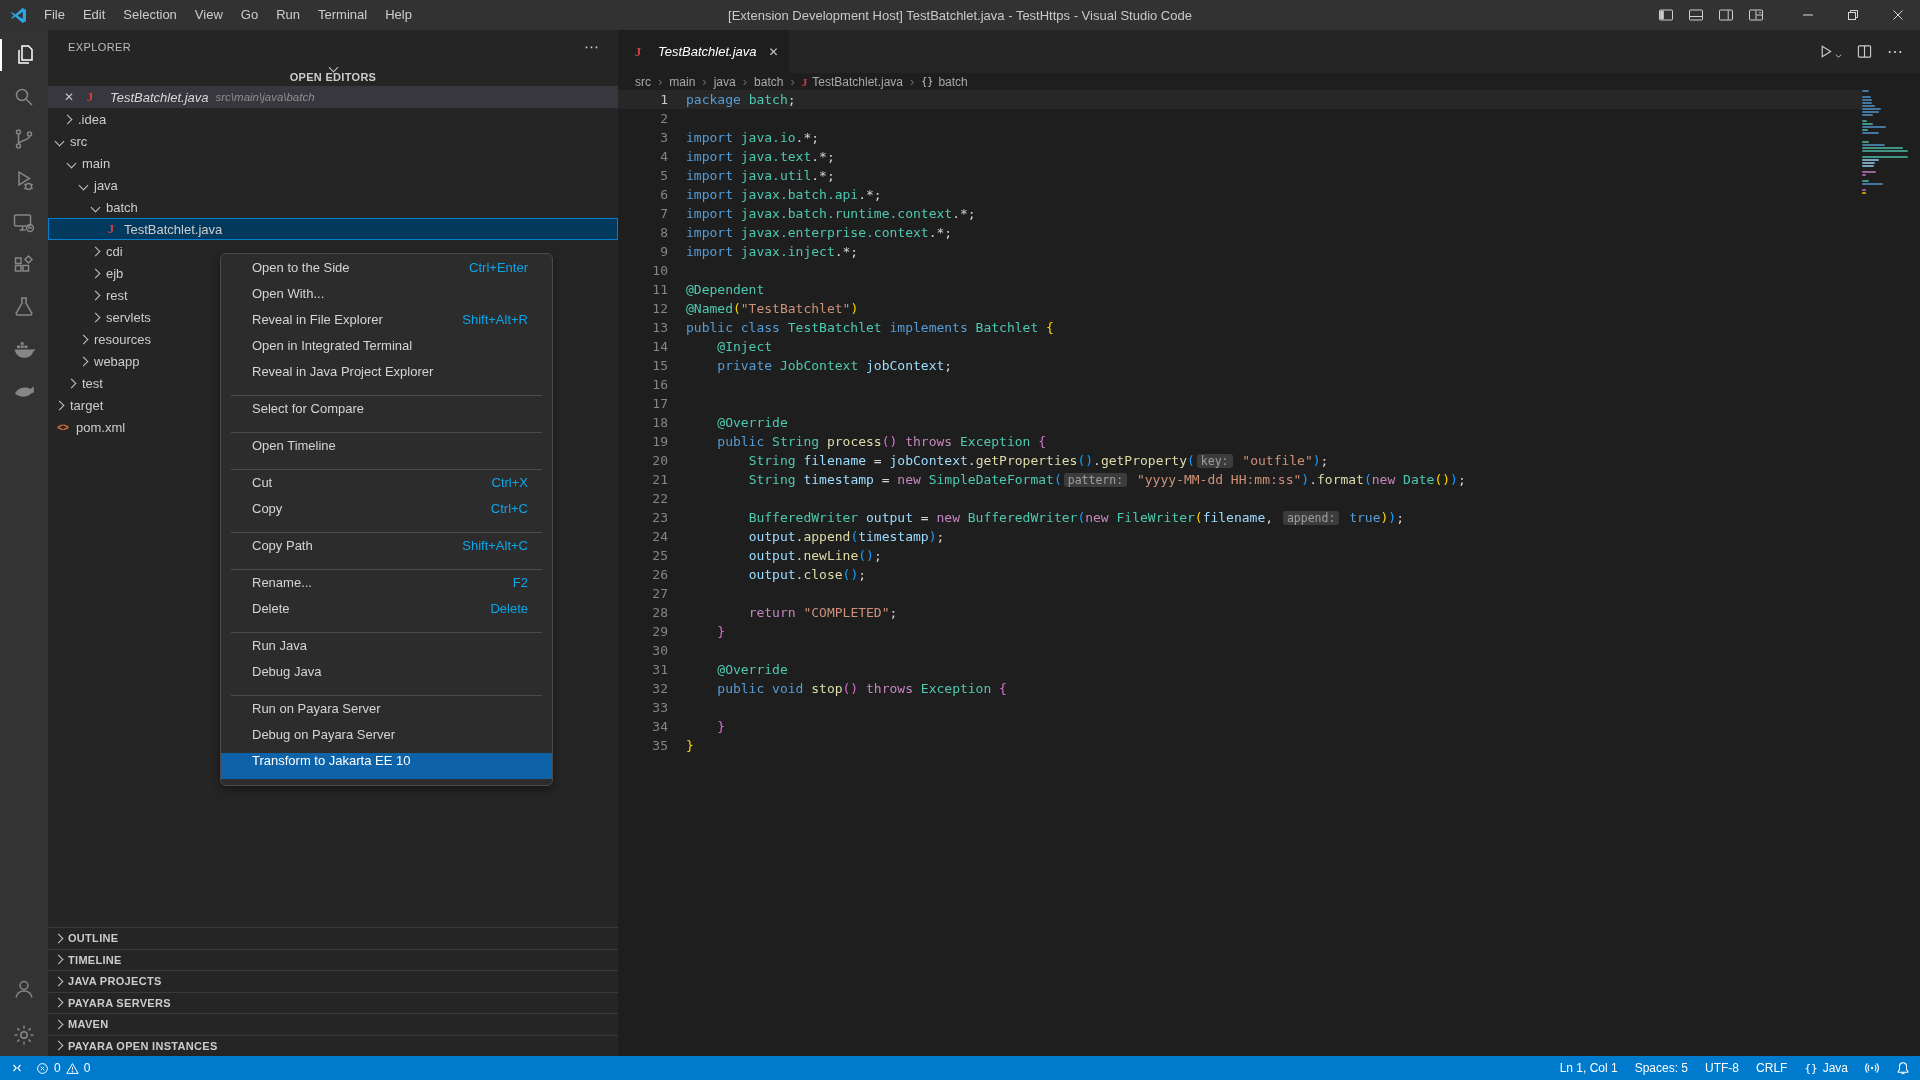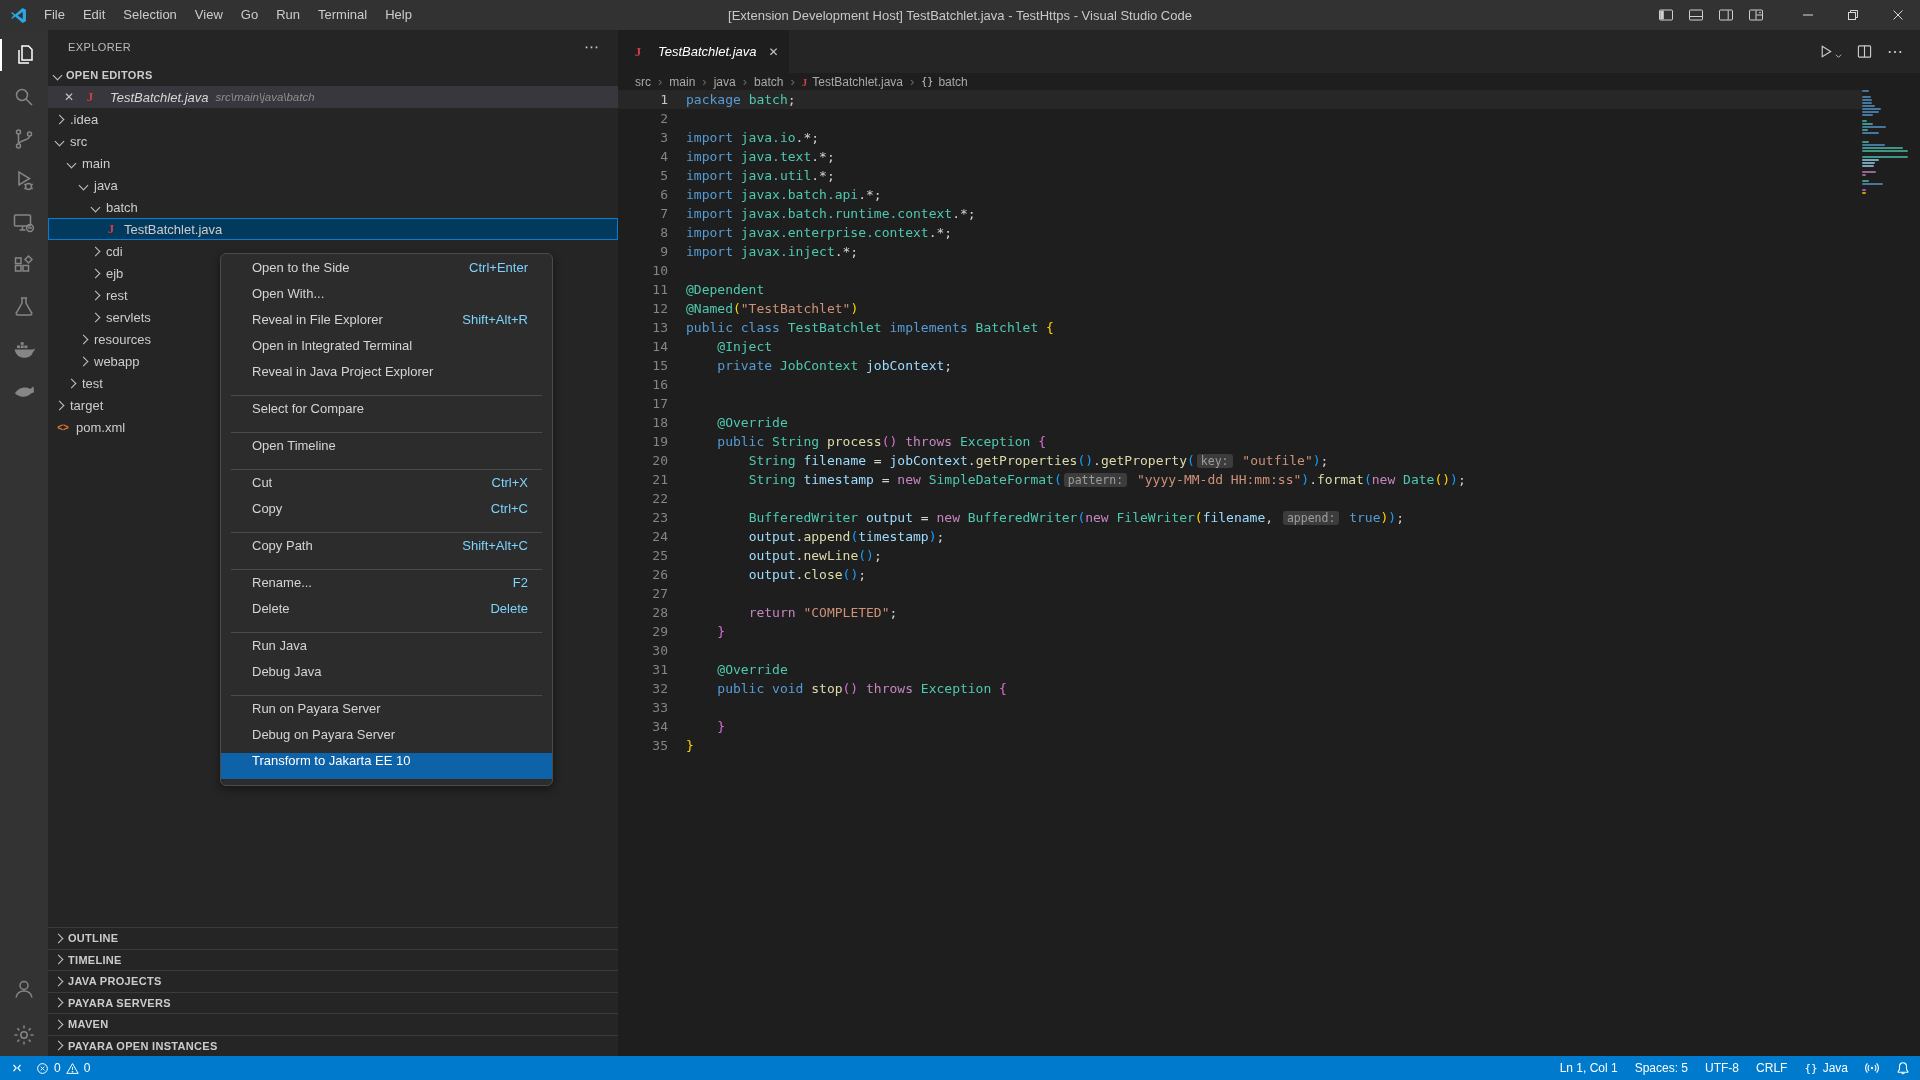--- a/index.html
+++ b/index.html
@@ -24,21 +24,21 @@
   #activitybar{position:absolute;top:0;left:0;bottom:0;width:48px;background:var(--c-activitybar_bg);display:flex;flex-direction:column;padding-top:4px;box-sizing:border-box;}
   .ab-item{position:relative;height:42px;display:flex;align-items:center;justify-content:center;color:#868686;}
   .ab-item.active{color:#ffffff;}
   .ab-item.active::before{content:"";position:absolute;left:0;top:5px;bottom:5px;width:2px;background:#fff;}
   .ab-bottom{margin-top:auto;margin-bottom:4px;}
 
   
   #sidebar{position:absolute;top:0;left:48px;bottom:0;width:570px;background:var(--c-sidebar_bg);box-sizing:border-box;}
   .sb-title{height:34px;display:flex;align-items:center;padding-left:20px;font-size:11px;color:#bbbbbb;letter-spacing:.4px;}
   .sb-more{margin-left:auto;margin-right:18px;font-size:15px;color:#cccccc;letter-spacing:1px;}
-  .sec-row{height:22px;display:flex;align-items:center;font-size:11px;font-weight:bold;color:#cccccc;letter-spacing:.3px;}
+  .sec-row{height:22px;display:flex;align-items:center;font-size:11px;font-weight:bold;color:#cccccc;letter-spacing:.3px;flex-direction:column;}
   .sec-row .chev{margin:0 5px 0 6px;}
   .oe-item{height:22px;display:flex;align-items:center;background:#37373d;font-size:13px;color:#d7d7d7;padding-left:14px;gap:7px;}
   .oe-close{color:#c5c5c5;font-size:12px;width:14px;text-align:center;}
   .oe-name{font-style:italic;}
   .oe-path{font-size:11.5px;color:#8f8f8f;font-style:italic;}
   .chev{display:inline-block;width:6px;height:6px;border-right:1.4px solid #c5c5c5;border-bottom:1.4px solid #c5c5c5;transform:rotate(-45deg);flex:none;}
   .chev.down{transform:rotate(45deg);}
   #tree .row{height:22px;display:flex;align-items:center;font-size:13px;color:#cccccc;box-sizing:border-box;}
   #tree .row .chev{margin-right:7px;}
   #tree .row.sel{background:var(--c-selection_bg);outline:1px solid var(--c-selection_border);outline-offset:-1px;}
@@ -71,21 +71,21 @@
   .tk-d{color:var(--c-deflt);} .tk-y{color:var(--c-br1);} .tk-b2{color:var(--c-br2);} .tk-b3{color:var(--c-br3);}
   .inlay{background:#3c3c3c;color:#9d9d9d;border-radius:3px;padding:0 4px;margin:0 2px;font-size:11.5px;}
   #minimap{position:absolute;top:60px;right:12px;width:46px;}
   .mm{height:2px;margin-bottom:1px;border-radius:1px;opacity:.7;}
   .mm-gap{height:3px;}
 
   
   #contextmenu{position:absolute;left:220px;top:253px;width:333px;background:#2c2c2d;border:1px solid #4b4b4b;border-radius:6px;
     box-shadow:0 3px 10px rgba(0,0,0,.45);padding:6px 0;z-index:100;box-sizing:border-box;}
   .cm-item{height:26px;display:flex;align-items:flex-start;padding:0 24px 0 31px;font-size:13px;color:#d4d4d4;}
-  .cm-item .shortcut{margin-left:auto;color:#7dd3fc;}
+  .cm-item .shortcut{margin-left:auto;color:#0ea5e9;}
   .cm-item.active{background:var(--c-menu_highlight);color:#ffffff;}
   .cm-sep{height:1px;background:#4b4b4b;margin:5px 10px;}
 
   
   #statusbar{position:absolute;left:0;right:0;bottom:0;height:24px;background:var(--c-accent);display:flex;align-items:center;color:#ffffff;font-size:12px;padding:0 10px;box-sizing:border-box;z-index:60;}
   .sb-left{display:flex;align-items:center;gap:12px;}
   .sb-right{margin-left:auto;display:flex;align-items:center;gap:17px;}
   .sb-item{display:flex;align-items:center;gap:5px;}
   .sb-braces{font-family:"DejaVu Sans Mono",monospace;font-size:11px;}
 </style>
@@ -245,21 +245,21 @@
         <span class="chev down"></span>
         <span>OPEN EDITORS</span>
       </div>
       <div class="oe-item">
         <span class="oe-close">✕</span>
         <span class="java-ico">J</span>
         <span class="oe-name">TestBatchlet.java</span>
         <span class="oe-path">src\main\java\batch</span>
       </div>
       <div id="tree">
-          <div class="row" style="padding-left: 8px;">
+          <div class="row" style="padding-left: 8px; margin-left: 8px;">
             <span class="chev"></span>
             <span>.idea</span>
           </div>
           <div class="row" style="padding-left: 8px;">
             <span class="chev down"></span>
             <span>src</span>
           </div>
           <div class="row" style="padding-left: 20px;">
             <span class="chev down"></span>
             <span>main</span>

